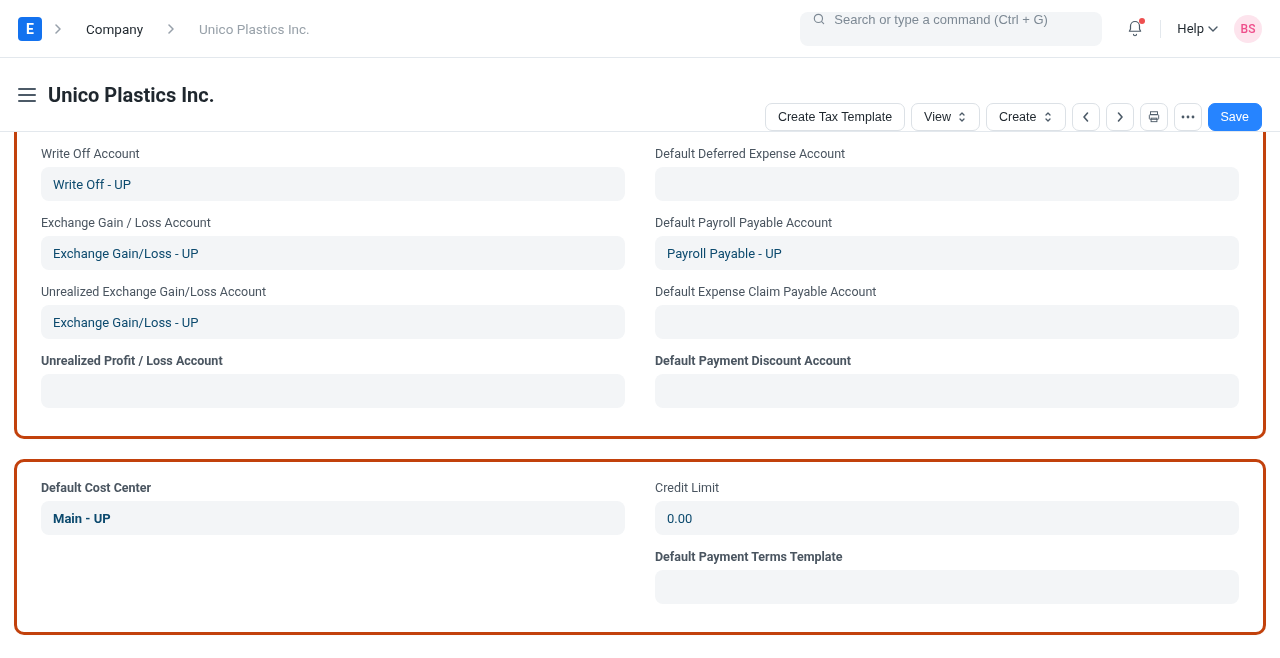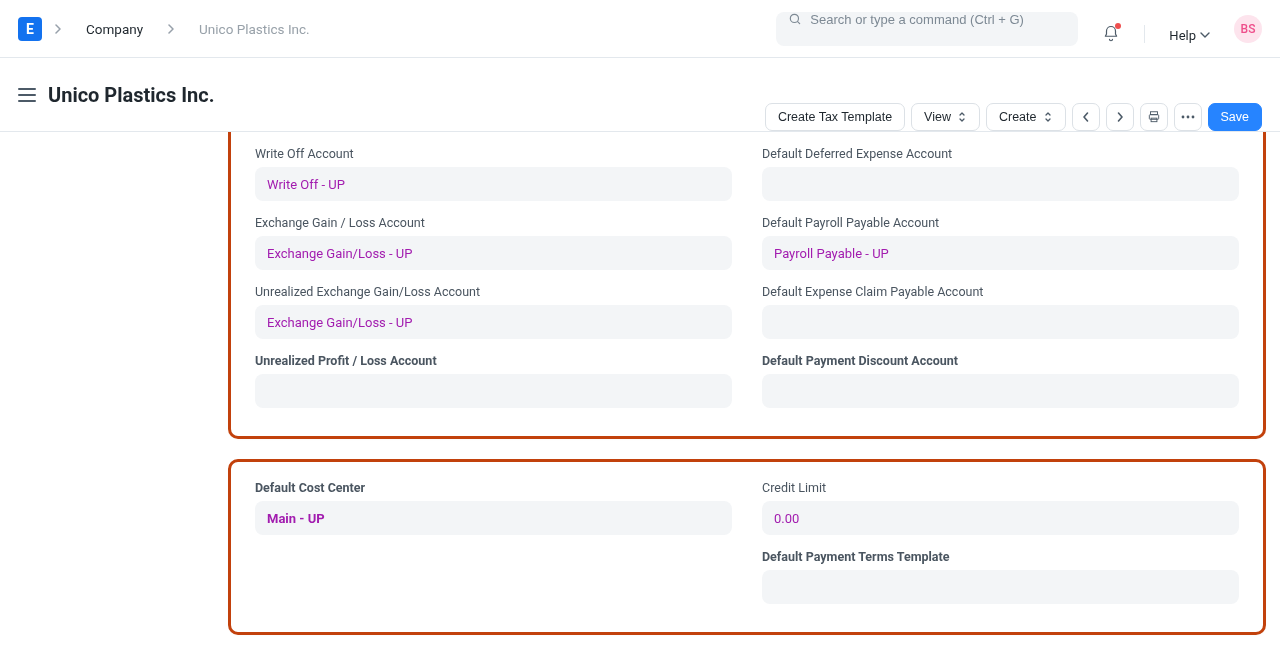--- a/index.html
+++ b/index.html
@@ -58,22 +58,22 @@
       background: transparent;
       border: none;
       outline: none;
       width: 100%;
       font-size: 13px;
       color: #1f272e;
     }
     .search-wrap input::placeholder { color: #7d8994; }
     .nav-right {
       display: flex;
-      align-items: flex-end;
-      gap: 24px;
+      align-items: center;
+      gap: 16px;
       margin-left: 24px;
     }
     .icon-btn-plain {
       cursor: pointer;
       color: #4c5a67;
       display: flex;
       align-items: center;
     }
     .vdiv {
       width: 1px;
@@ -156,21 +156,20 @@
       color: #fff;
     }
     
     .workspace {
       padding: 0 14px;
       height: calc(658px - 58px - 74px);
       overflow: hidden;
       background:#fff;
     }
     .content-inner {
-      margin-left: 214px;
     }
     .card {
       background: #fff;
       border: 3px solid #c2410c;
       border-radius: 10px;
       padding: 18px 24px 28px;
       margin-bottom: 20px;
       box-shadow: 0 1px 2px rgba(30,40,50,.02);
     }
     .row2 {
@@ -194,21 +193,21 @@
       margin-bottom: 6px;
     }
     .control {
       height: 34px;
       background: #f3f5f7;
       border-radius: 8px;
       display: flex;
       align-items: center;
       padding: 0 12px;
       font-size: 13px;
-      color: #a21caf;
+      color: #0c4a6e;
     }
     svg { display:block; }
   </style>
 </head>
 <body>
 
 <div class="navbar">
   <div class="logo">E</div>
   <div class="breadcrumb">
     <span class="chev">

